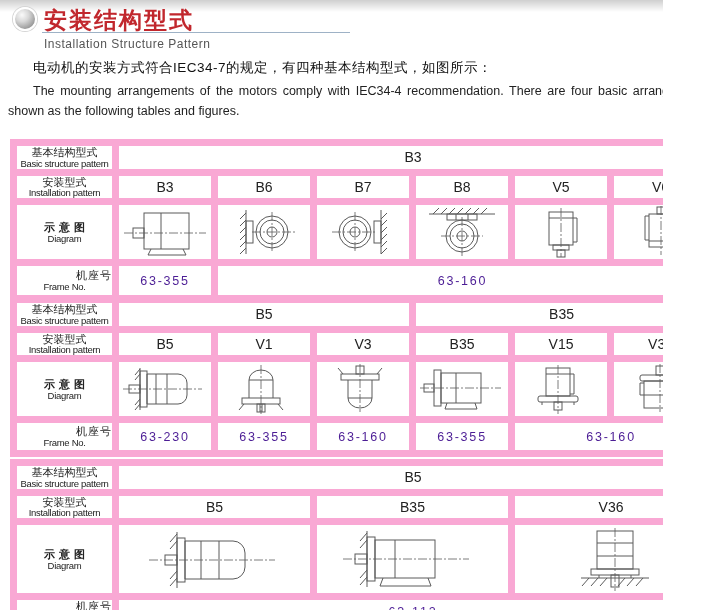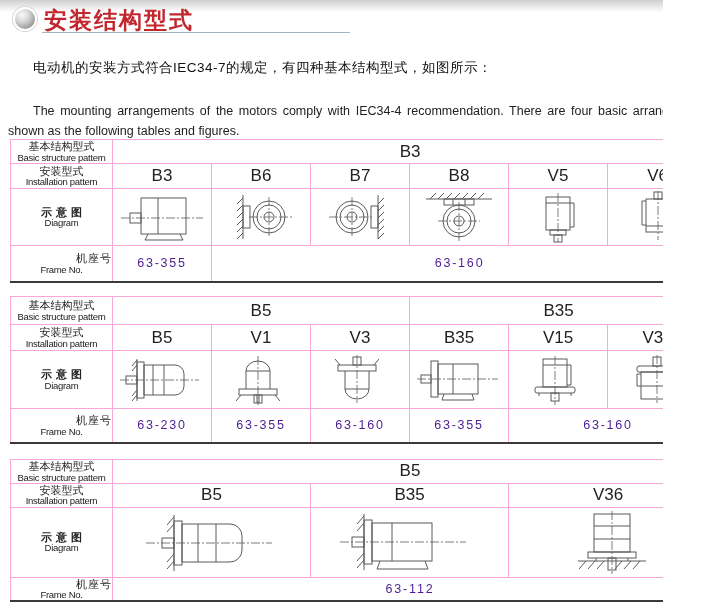--- a/index.html
+++ b/index.html
@@ -11,49 +11,50 @@
   
   .sphere { position:absolute; left:13px; top:7px; width:24px; height:24px; border-radius:50%;
             background:radial-gradient(circle at 35% 30%, #fafafa 0%, #d8d8d8 35%, #9a9a9a 75%, #777 100%);
             border:2px solid #fff; box-shadow:0 0 0 1px #d5d5d5; }
   .title { position:absolute; left:44px; top:5px; font-size:23px; font-weight:bold;
            color:#c1272d; letter-spacing:2px; white-space:nowrap; }
   .title-underline { position:absolute; left:42px; top:32px; width:308px; height:1px; background:#9eb2c6; }
   .subtitle { position:absolute; left:44px; top:37px; font-size:12px; color:#555; letter-spacing:0.5px; }
   
   .intro { position:absolute; left:8px; top:59px; width:702px; }
-  .intro-zh { font-size:13.5px; color:#111; text-indent:25px; margin-bottom:24px; letter-spacing:0.5px; }
+  .intro-zh { font-size:13.5px; color:#111; text-indent:25px; margin-bottom:4px; letter-spacing:0.5px; }
   .intro-en { font-size:12.5px; color:#222; text-indent:25px; text-align:justify; line-height:1.62; }
   
   table.spec { position:absolute; left:10px; width:697px; border-collapse:collapse; table-layout:fixed;
                border:1px solid #4a4a4a; border-bottom:2px solid #3a3a3a; }
-  table.spec td { border:1px solid #f9a8d4; text-align:center; vertical-align:middle; padding:0; overflow:hidden; }
+  table.spec td { border:7px solid #f9a8d4; text-align:center; vertical-align:middle; padding:0; overflow:hidden; }
   .t1 { top:139px; } .t2 { top:296px; } .t3 { top:459px; }
   .lbl-zh { font-size:11px; line-height:1.15; color:#222; }
   .lbl-en { font-size:9.5px; line-height:1.05; color:#222; letter-spacing:-0.3px; }
   .sp3 { letter-spacing:4px; text-indent:4px;font-weight:bold; }
   .sp1 { letter-spacing:1px;text-align:right; }
-  .pat { font-size:17px; color:#222; }
+  .pat { font-size:14px; color:#222; }
   .frame { font-size:12.5px; color:#4c1d95; letter-spacing:1.8px; }
   .t1 .r1 { height:24px; } .t1 .r2 { height:25px; } .t1 .r3 { height:57px; } .t1 .r4 { height:36px; }
   .t2 .r1 { height:28px; } .t2 .r2 { height:26px; } .t2 .r3 { height:58px; } .t2 .r4 { height:34px; }
   .t3 .r1 { height:23px; } .t3 .r2 { height:24px; } .t3 .r3 { height:70px; } .t3 .r4 { height:23px; }
   svg.diag { display:block; margin:0 auto; }
   svg.diag * { fill:none; stroke:#5a5a5a; stroke-width:1; }
   svg.diag .cl { stroke-dasharray:9 2 2 2; stroke-width:0.8; }
 </style>
 </head>
 <body>
 
 <div class="page">
   <div class="topband"></div>
 
   <div class="sphere"></div>
   <div class="title">安装结构型式</div>
   <div class="title-underline"></div>
+  <div class="subtitle">Installation Structure Pattern</div>
 
   <div class="intro">
     <div class="intro-zh">电动机的安装方式符合IEC34-7的规定，有四种基本结构型式，如图所示：</div>
     <div class="intro-en">The mounting arrangements of the motors comply with IEC34-4 recommendation. There are four basic arrangements shown as the following tables and figures.</div>
   </div>
 
   <table class="spec t1">
     <colgroup>
         <col style="width:102px">
         <col style="width:99px">

